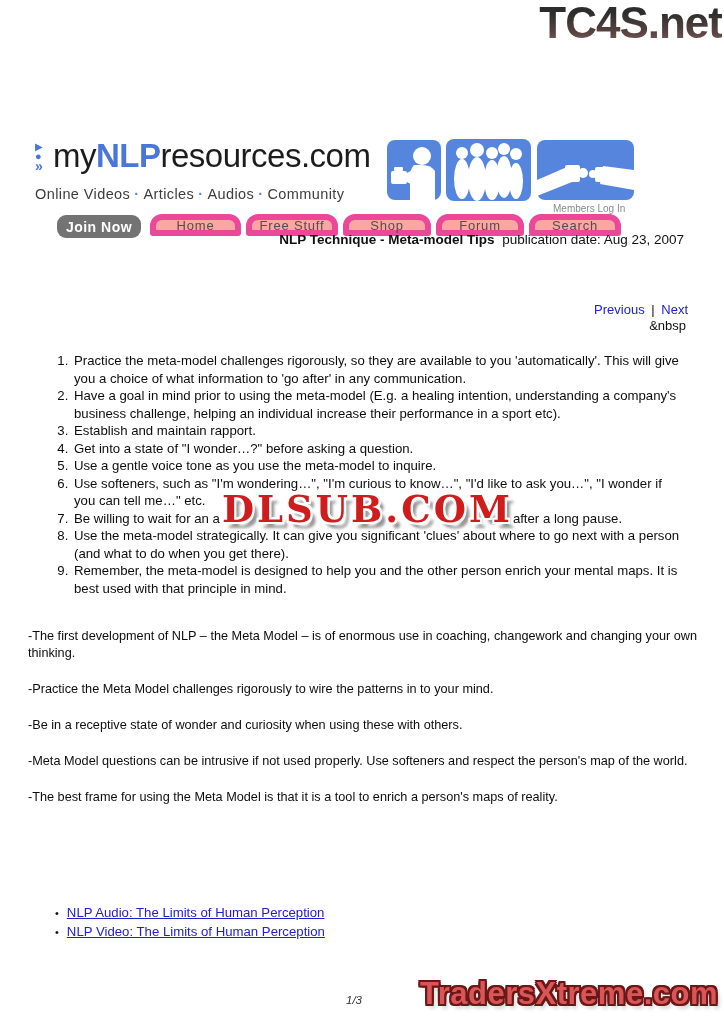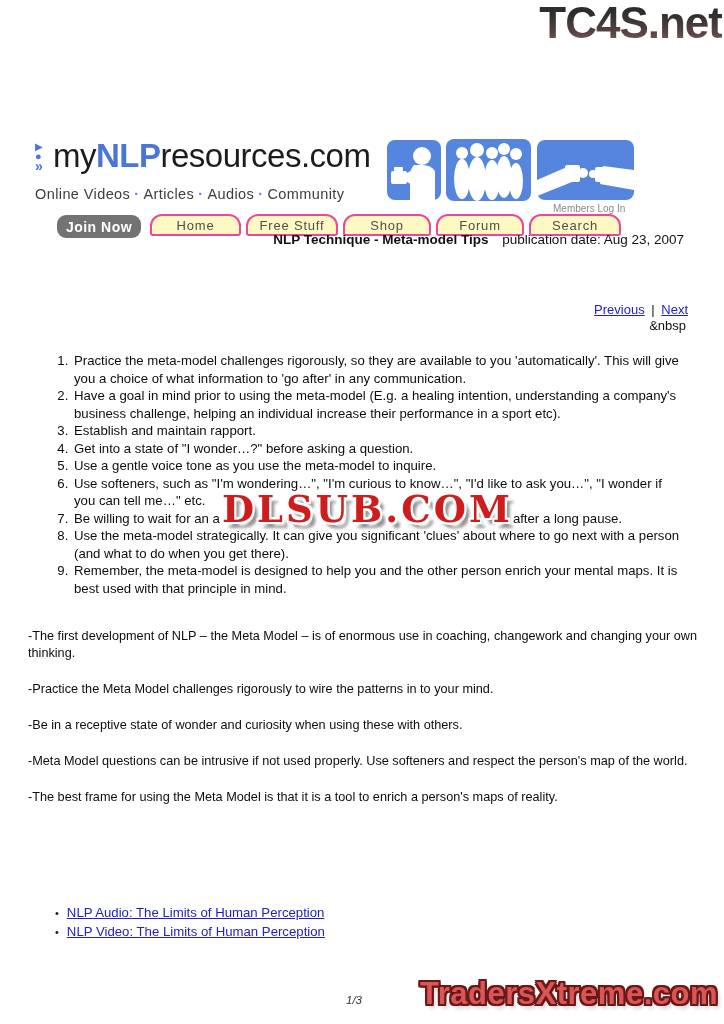--- a/index.html
+++ b/index.html
@@ -24,37 +24,37 @@
   .tagline .dot{color:#5b85dc;margin:0 4px;font-weight:bold;}
 
   
   .tile{position:absolute;background:#5585dd;border-radius:8px;}
   .tile svg{display:block;width:100%;height:100%;}
   .members{position:absolute;left:553px;top:203px;font-size:10px;color:#8a8a8a;}
 
   
   .join{position:absolute;left:57px;top:215px;width:84px;height:23px;background:#737373;border-radius:9px;
         color:#fff;font-weight:bold;font-size:14px;display:flex;align-items:center;justify-content:center;letter-spacing:0.5px;}
-  .tab{position:absolute;top:214px;height:22px;border:2px solid #ec4899;border-radius:12px 12px 3px 3px;
-       background:#fef9c3;color:#4f4f4f;font-size:13px;letter-spacing:0.8px;
+  .tab{position:absolute;top:214px;height:22px;border:6px solid #ec4899;border-radius:12px 12px 3px 3px;
+       background:#fca5a5;color:#4f4f4f;font-size:13px;letter-spacing:0.8px;
        display:flex;align-items:center;justify-content:center;box-sizing:border-box;}
   .tab-home{left:150px;width:91px;}
   .tab-free{left:246px;width:92px;}
   .tab-shop{left:343px;width:88px;}
   .tab-forum{left:436px;width:88px;}
   .tab-search{left:529px;width:92px;}
 
   
   .title-line{position:absolute;top:232px;right:40px;font-size:13.5px;white-space:nowrap;}
   .title-line .t{font-weight:bold;}
-  .title-line .d{margin-left:10px;}
+  .title-line .d{margin-left:4px;}
 
   
   .pager{position:absolute;top:302px;right:36px;font-size:13px;text-align:right;}
-  .pager a{color:#2121cc;text-decoration:underline;cursor:pointer;margin-top:9px;}
+  .pager a{color:#2121cc;cursor:pointer;margin-top:9px;}
   .pager .sep{color:#111;margin:0 3px;}
   .nbsp-line{position:absolute;top:318px;right:38px;font-size:13px;color:#111;}
 
   
   .tips{position:absolute;left:37px;top:352px;width:648px;}
   .tips ol{margin:0;padding:0 0 0 35px;font-size:13.2px;line-height:17.5px;color:#0d0d0d;}
   .tips li{padding-left:2px;}
   .gap7{display:inline-block;width:293px;}
 
   

